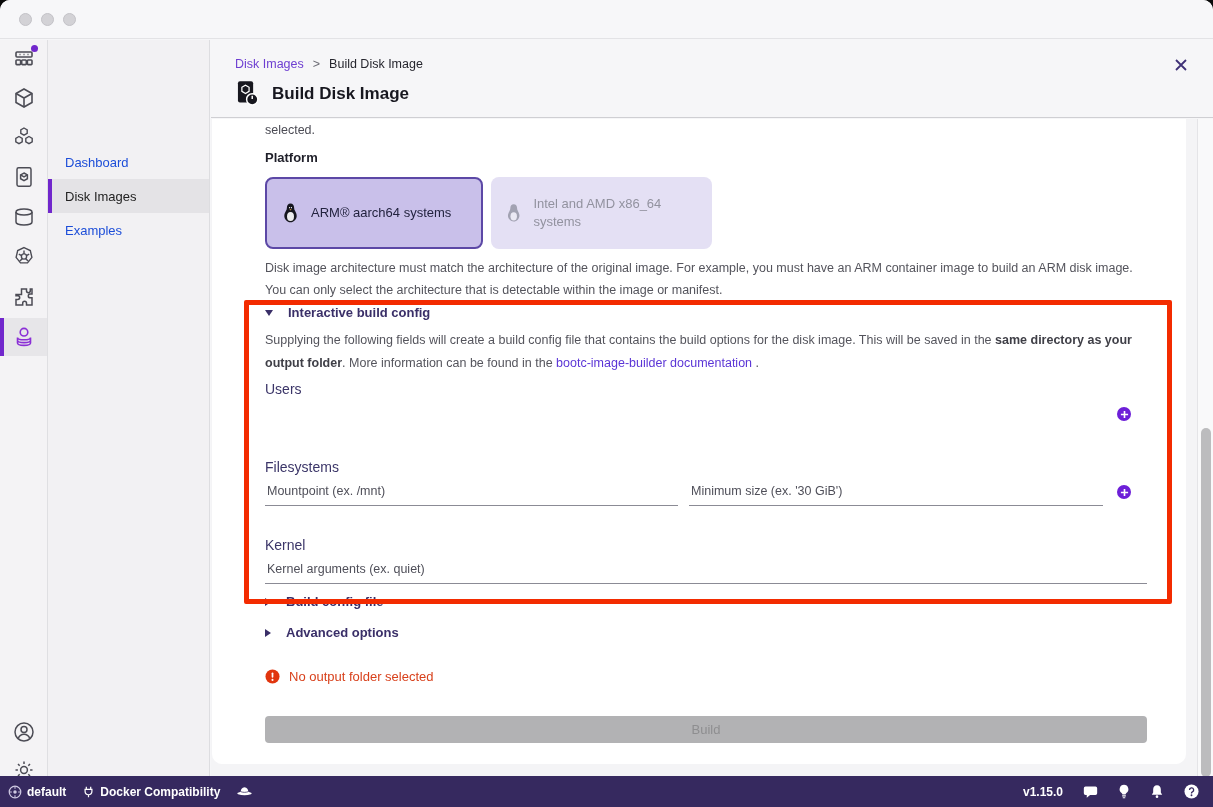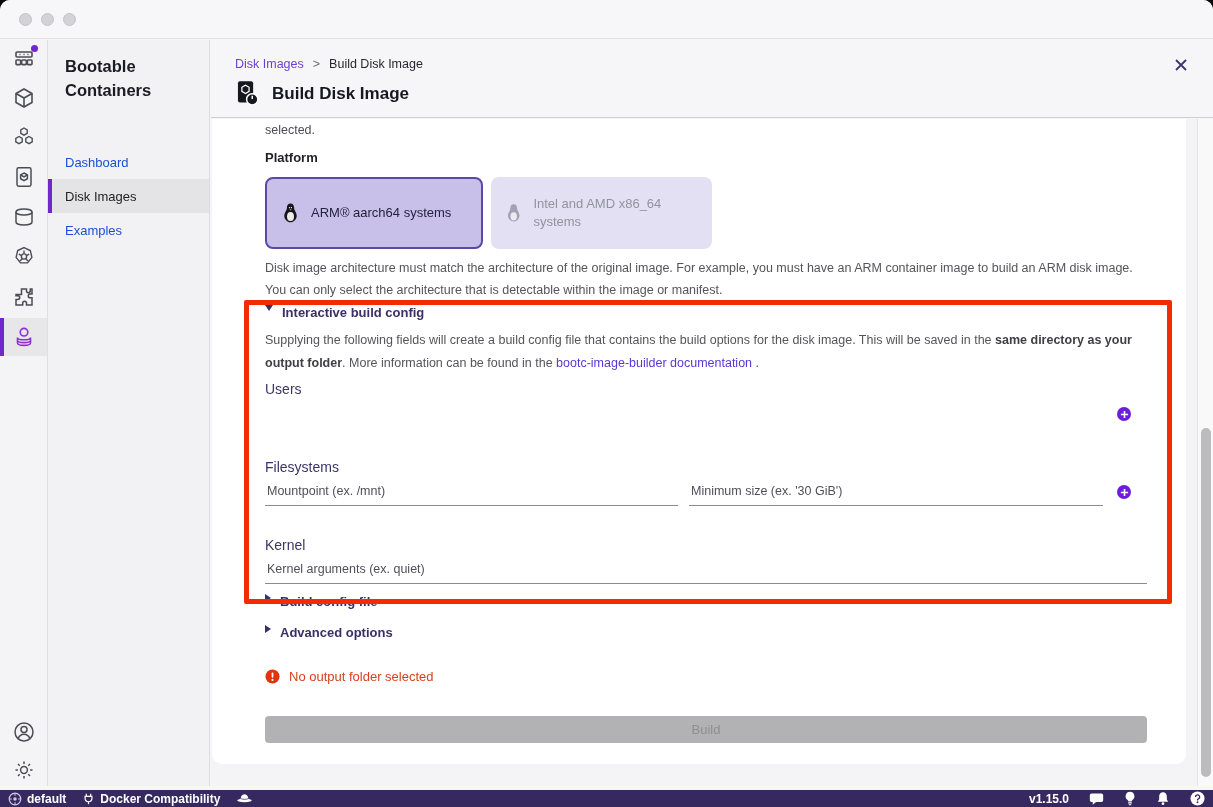--- a/index.html
+++ b/index.html
@@ -50,21 +50,21 @@
   .plat-btn{height:72px;border-radius:8px;display:flex;align-items:center;padding:0 13px;gap:10px;font-size:13px;cursor:pointer}
   .plat-btn.selected{width:218px;background:#c9c0ea;border:2px solid #5c48a6;color:#23233f}
   .plat-btn.unselected{width:221px;background:#e4e0f4;border:none;color:#92929f}
   .plat-btn .lbl{line-height:18px}
   .tux-dark{color:#16161f}
   .tux-gray{color:#a2a2b2}
   .arch-note{left:53px;top:138px;width:890px;font-size:12.5px;line-height:22px;color:#54545c}
 
   .redbox{left:32px;top:181px;width:928px;height:304px;border:5px solid #f32b00;border-radius:2px;pointer-events:none;z-index:5}
 
-  .sec-head{font-size:13px;font-weight:bold;color:#3a2f68;display:flex;align-items:flex-start;gap:9px;cursor:pointer}
+  .sec-head{font-size:13px;font-weight:bold;color:#3a2f68;display:flex;align-items:center;gap:15px;cursor:pointer}
   .ibc-head{left:53px;top:186px}
   .tri-down{width:0;height:0;border-left:4.5px solid transparent;border-right:4.5px solid transparent;border-top:6px solid #3a2f68}
   .tri-right{width:0;height:0;border-top:4.5px solid transparent;border-bottom:4.5px solid transparent;border-left:6px solid #3a2f68}
   .ibc-desc{left:53px;top:210px;width:882px;font-size:12.5px;line-height:22.5px;color:#54545c}
   .ibc-desc b{color:#3f3f47}
   .doc-link{color:#5b35d6;cursor:pointer}
 
   .field-label{font-size:14px;color:#3b3568}
   .users-label{left:53px;top:262px}
   .row-users{left:53px;top:285px;display:flex;gap:10px}
@@ -80,21 +80,21 @@
 
   .bcf-head{left:53px;top:475px}
   .adv-head{left:53px;top:506px}
 
   .error-row{left:53px;top:550px;display:flex;align-items:center;gap:9px}
   .error-text{font-size:13px;color:#d8411c}
 
   .build-btn{left:53px;top:597px;width:882px;height:27px;background:#b2b2b4;border:none;border-radius:4px;color:#8e8e90;font-size:13px;font-family:"Liberation Sans",sans-serif;display:flex;align-items:center;justify-content:center;cursor:pointer}
 
   
-  .statusbar{position:absolute;left:0;right:0;bottom:0;height:17px;background:#36295f;display:flex;align-items:center;color:#fff;font-size:12px;font-weight:600;padding:0 8px 0 8px}
+  .statusbar{position:absolute;left:0;right:0;bottom:0;height:31px;background:#36295f;display:flex;align-items:center;color:#fff;font-size:12px;font-weight:600;padding:0 14px 0 8px}
   .sb-item{display:flex;align-items:center;gap:5px;cursor:pointer}
   .sb-left{display:flex;align-items:center;gap:16px}
   .sb-spacer{flex:1}
   .sb-right{display:flex;align-items:center;gap:20px}
   .sb-version{font-weight:600}
 </style>
 </head>
 <body>
 
 <div class="window">
@@ -171,21 +171,20 @@
     </div>
     <div class="rail-item" style="top:711px">
       <svg width="24" height="24" viewBox="0 0 24 24" fill="none" stroke="currentColor" stroke-width="1.5">
           <circle cx="12" cy="12" r="3.4"></circle>
           <path d="M12 3.5v2.4M12 18.1v2.4M3.5 12h2.4M18.1 12h2.4M6 6l1.7 1.7M16.3 16.3L18 18M6 18l1.7-1.7M16.3 7.7L18 6"></path>
         </svg>
     </div>
   </div>
 
   <div class="sidebar">
-    <div class="sidebar-title">Bootable Containers</div>
     <div class="side-item" style="top:105px">
       <span>Dashboard</span>
     </div>
     <div class="side-item selected" style="top:139px">
       <span>Disk Images</span>
     </div>
     <div class="side-item" style="top:173px">
       <span>Examples</span>
     </div>
   </div>

